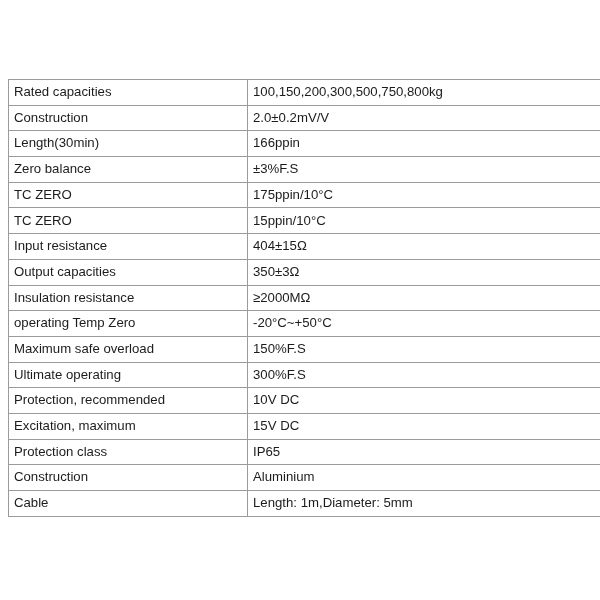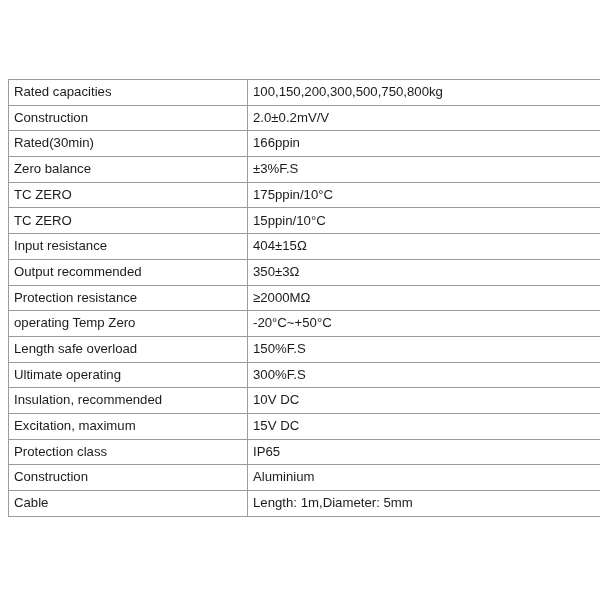--- a/index.html
+++ b/index.html
@@ -58,61 +58,61 @@
     <tbody>
       <tr>
         <td class="param">Rated capacities</td>
         <td class="value">100,150,200,300,500,750,800kg</td>
       </tr>
       <tr>
         <td class="param">Construction</td>
         <td class="value">2.0±0.2mV/V</td>
       </tr>
       <tr>
-        <td class="param">Rated(30min)</td>
+        <td class="param">Length(30min)</td>
         <td class="value">166ppin</td>
       </tr>
       <tr>
         <td class="param">Zero balance</td>
         <td class="value">±3%F.S</td>
       </tr>
       <tr>
         <td class="param">TC ZERO</td>
         <td class="value">175ppin/10°C</td>
       </tr>
       <tr>
         <td class="param">TC ZERO</td>
         <td class="value">15ppin/10°C</td>
       </tr>
       <tr>
         <td class="param">Input resistance</td>
         <td class="value">404±15Ω</td>
       </tr>
       <tr>
-        <td class="param">Output recommended</td>
+        <td class="param">Output capacities</td>
         <td class="value">350±3Ω</td>
       </tr>
       <tr>
-        <td class="param">Protection resistance</td>
+        <td class="param">Insulation resistance</td>
         <td class="value">≥2000MΩ</td>
       </tr>
       <tr>
         <td class="param">operating Temp Zero</td>
         <td class="value">-20°C~+50°C</td>
       </tr>
       <tr>
-        <td class="param">Length safe overload</td>
+        <td class="param">Maximum safe overload</td>
         <td class="value">150%F.S</td>
       </tr>
       <tr>
         <td class="param">Ultimate operating</td>
         <td class="value">300%F.S</td>
       </tr>
       <tr>
-        <td class="param">Insulation, recommended</td>
+        <td class="param">Protection, recommended</td>
         <td class="value">10V DC</td>
       </tr>
       <tr>
         <td class="param">Excitation, maximum</td>
         <td class="value">15V DC</td>
       </tr>
       <tr>
         <td class="param">Protection class</td>
         <td class="value">IP65</td>
       </tr>

